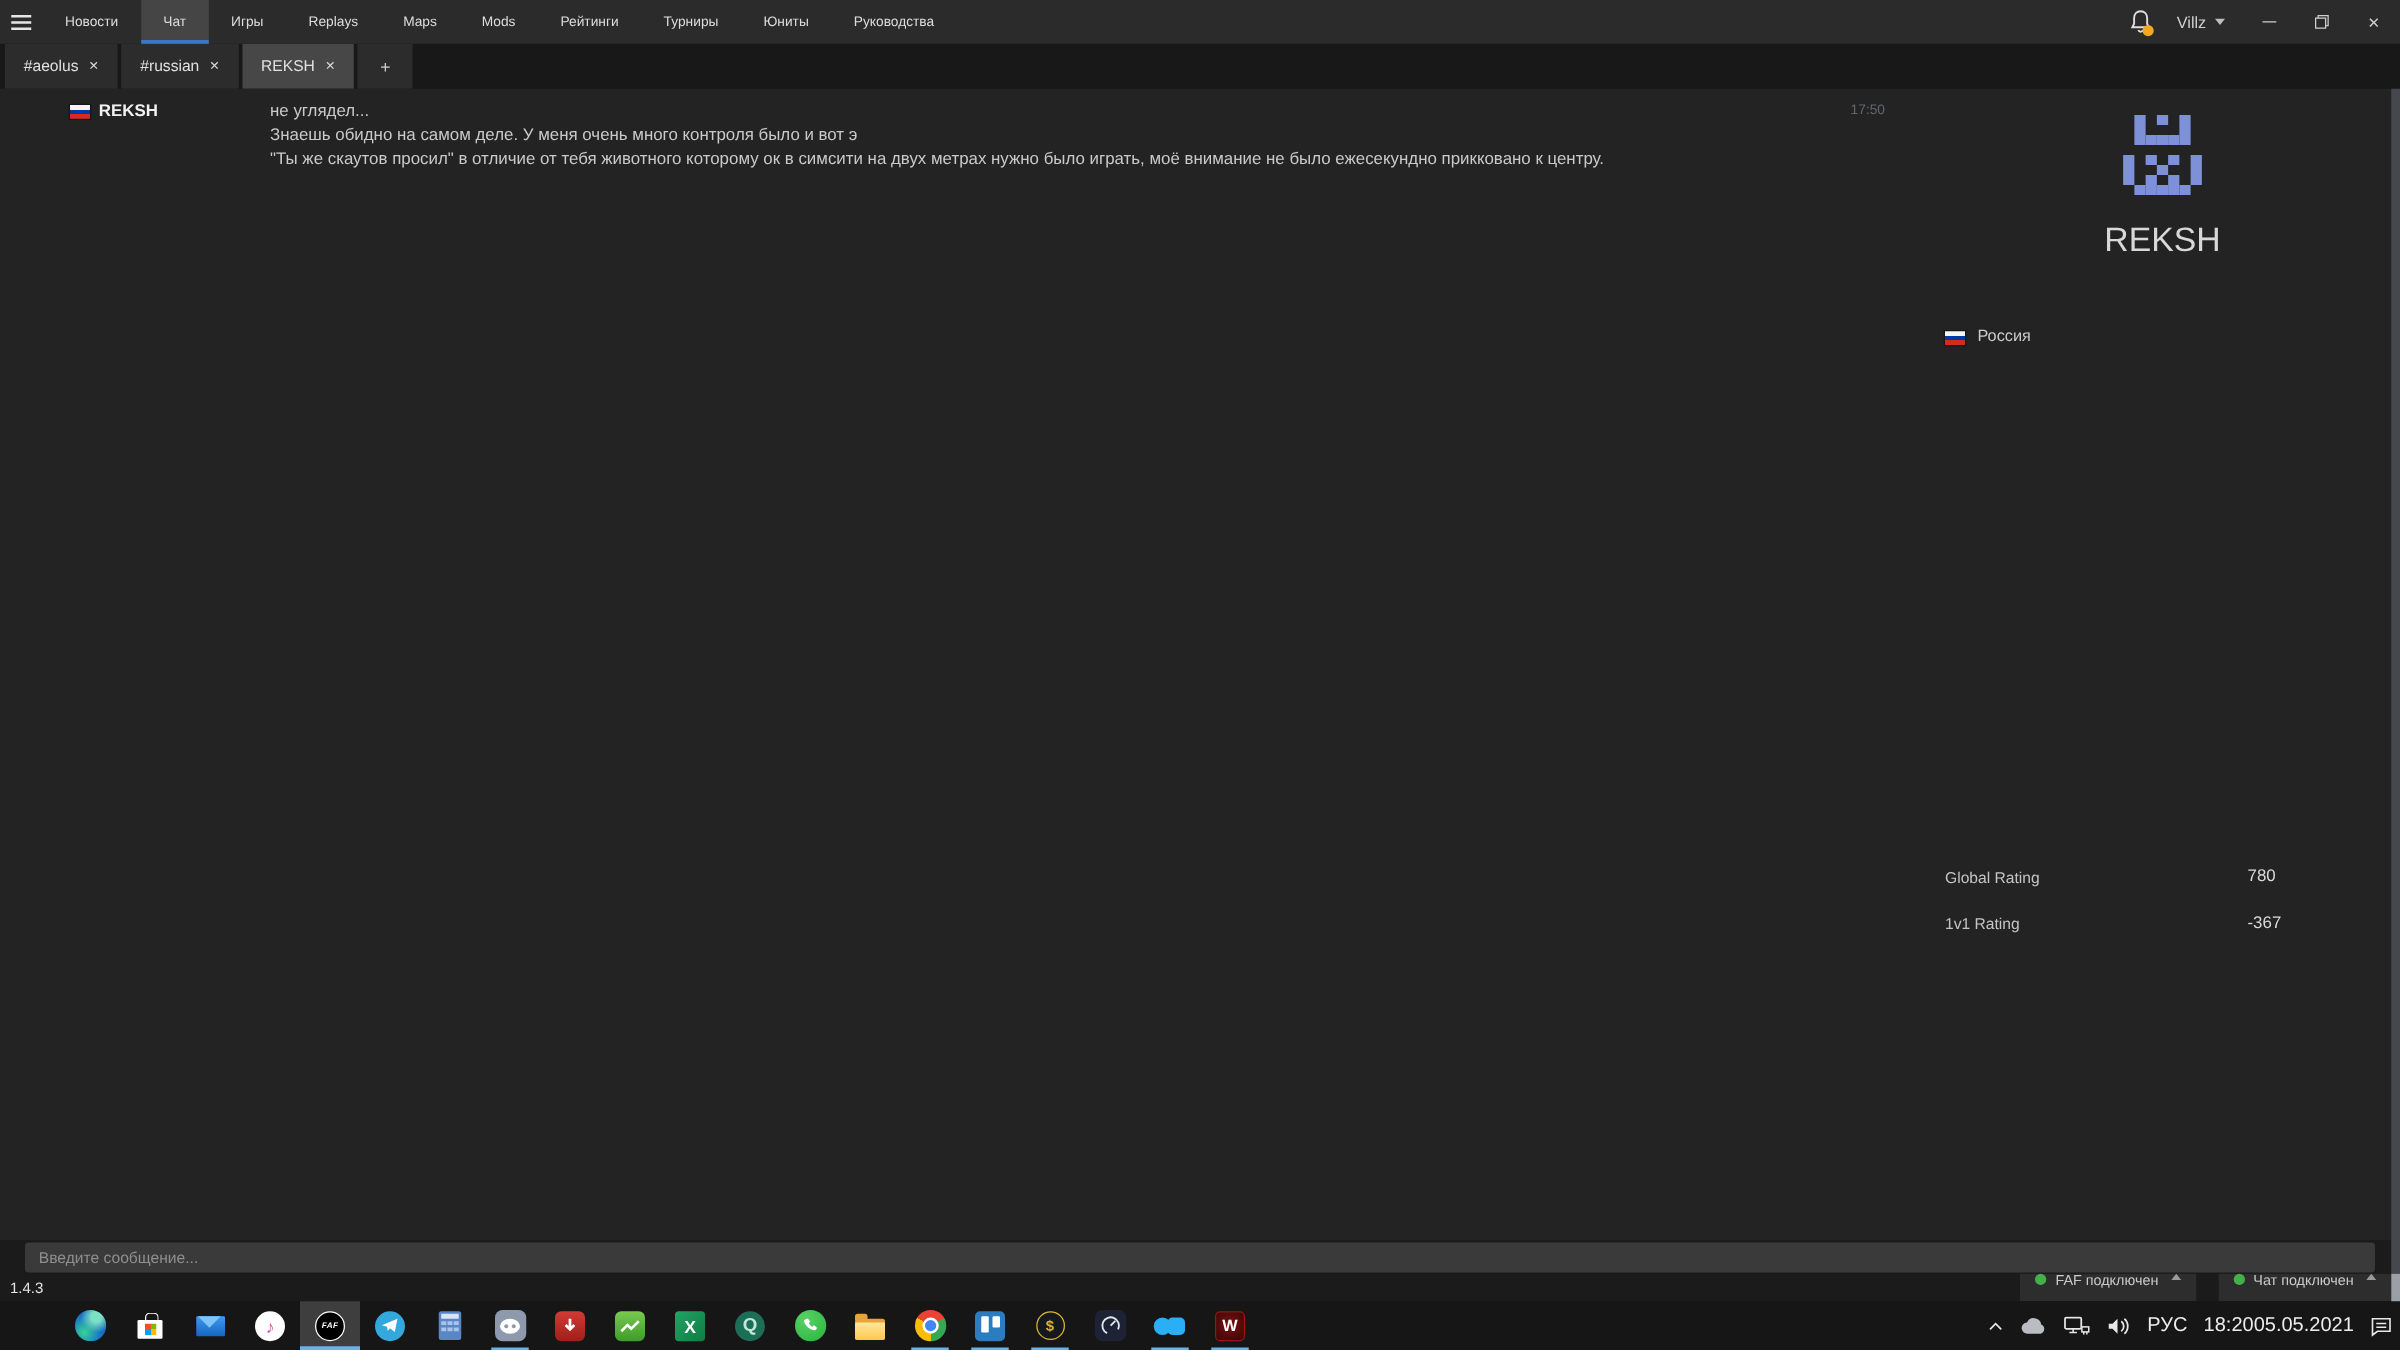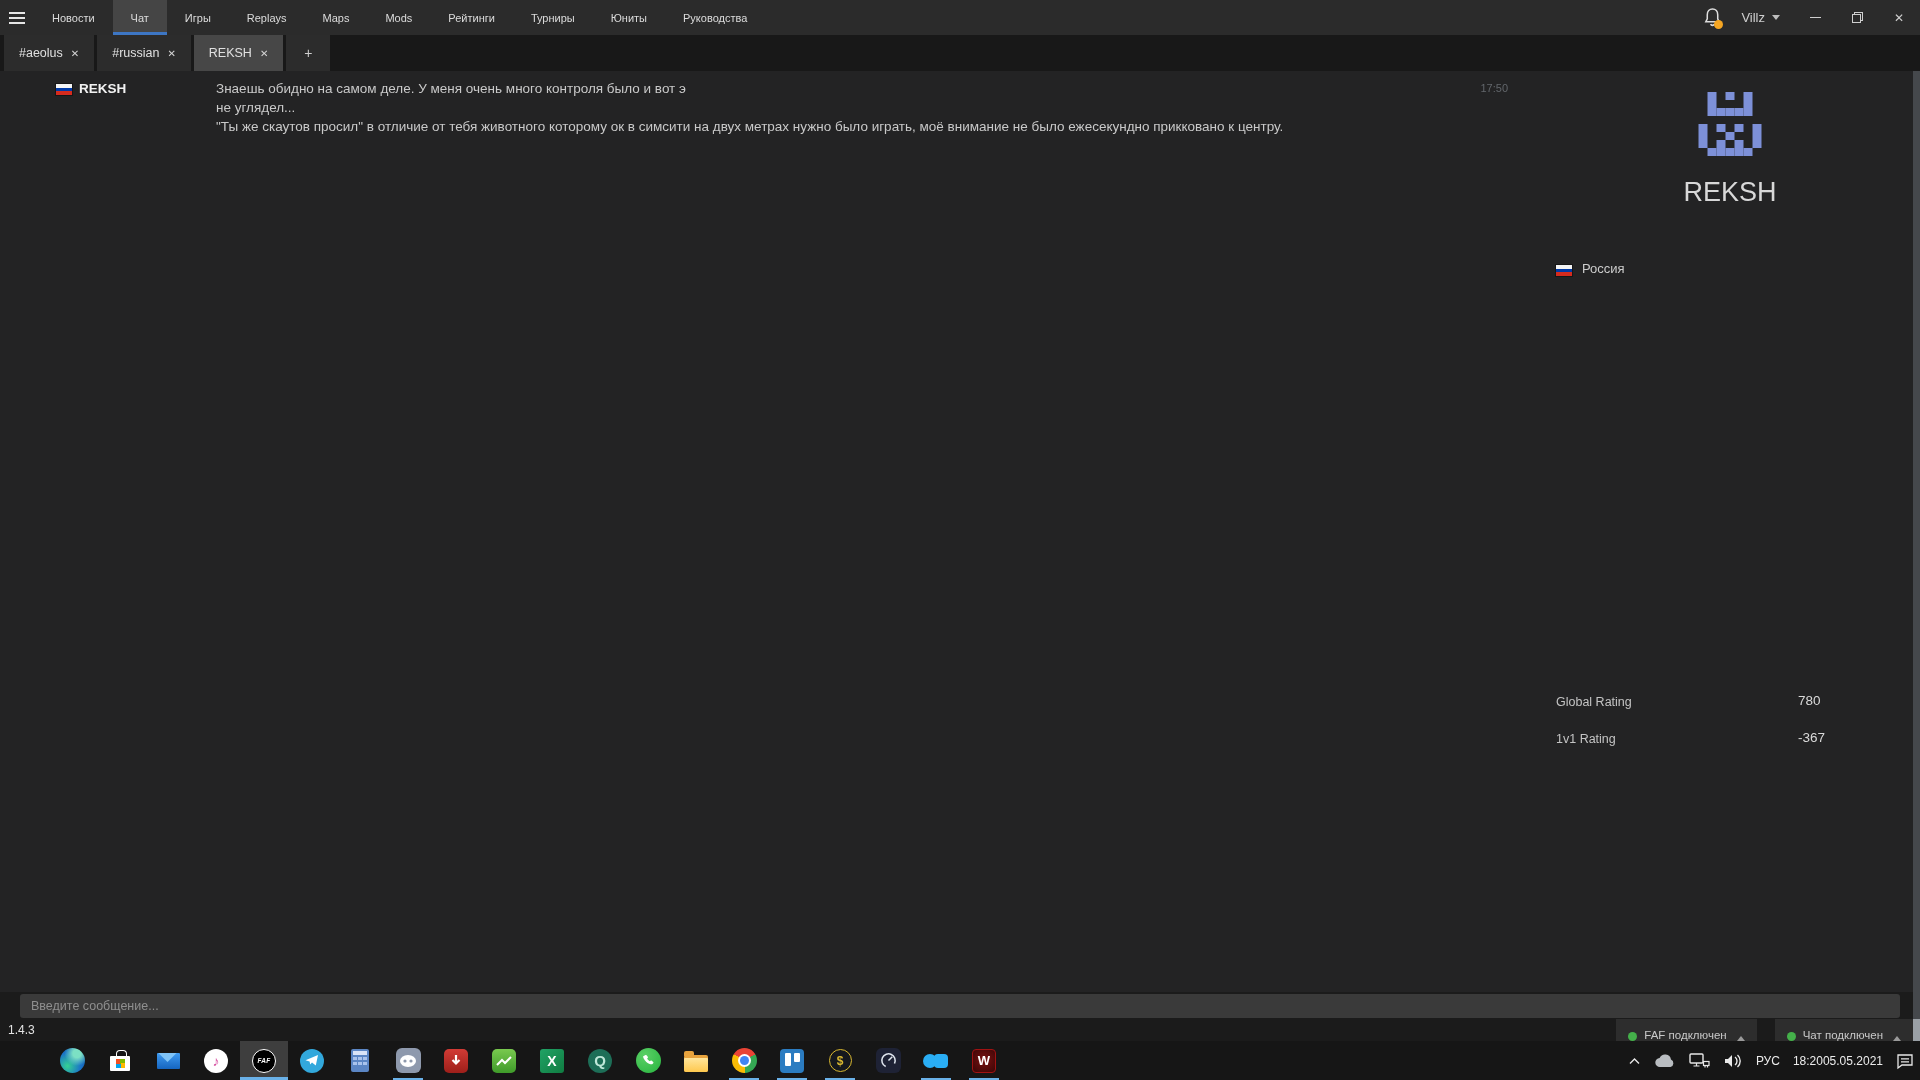--- a/index.html
+++ b/index.html
@@ -56,21 +56,21 @@
   
   .composer-row{height:27px;background:#1b1b1b;display:flex;align-items:center;padding:0 20px}
   .composer-row input{flex:1;height:24px;background:#3a3a3a;border:none;outline:none;border-radius:3px;
     color:#dddddd;font-size:12.5px;padding:0 11px;font-family:inherit}
   .composer-row input::placeholder{color:#8f8f8f}
 
   
   .footer{height:22px;background:#1b1b1b;position:relative;font-size:12px}
   .version{position:absolute;left:8px;line-height:22px;color:#e4e4e4}
   .statuses{position:absolute;right:7px;top:0;height:22px;display:flex;gap:18px}
-  .status{background:#2d2d2d;padding:0 12px;display:flex;align-items:flex-end;gap:7px;font-size:11.5px;color:#c9c9c9;cursor:pointer}
+  .status{background:#2d2d2d;padding:0 12px;display:flex;align-items:flex-start;gap:7px;font-size:11.5px;color:#c9c9c9;cursor:pointer}
   .status .gdot{width:9px;height:9px;border-radius:50%;background:#44b04a}
   .caret-up{width:0;height:0;border-left:4px solid transparent;border-right:4px solid transparent;border-bottom:5px solid #9a9a9a;margin-left:3px}
 
   
   .taskbar{height:39px;background:#161616;position:relative;display:flex}
   .slot{width:48px;height:39px;display:flex;align-items:center;justify-content:center;position:relative;cursor:pointer}
   .slot.running::after{content:'';position:absolute;left:9px;right:9px;bottom:0;height:2px;background:#6ab1e8}
   .slot.active{background:#3e3e3e}
   .slot.active::after{left:0;right:0;height:3px}
   .ti{display:flex;align-items:center;justify-content:center}
@@ -111,21 +111,21 @@
   .ic-trello::after{content:'';position:absolute;right:4.5px;top:4.5px;width:6px;height:9px;background:#fff;border-radius:1px}
   .ic-dollar{width:23px;height:23px;border-radius:50%;background:#15181d;border:1.6px solid #d9b830;
     color:#d9b830;font-weight:700;font-size:12px;display:flex;align-items:center;justify-content:center}
   .ic-gauge{width:25px;height:25px;border-radius:6px;background:#1e2235;display:flex;align-items:center;justify-content:center}
   .ic-oo{width:26px;height:16px;position:relative}
   .ic-oo::before{content:'';position:absolute;left:0;top:1px;width:14px;height:14px;border-radius:50%;background:#2aaef5}
   .ic-oo::after{content:'';position:absolute;right:1px;top:1px;width:14px;height:14px;border-radius:4px;background:#2aaef5}
   .ic-w{width:24px;height:24px;border-radius:4px;background:radial-gradient(circle at 50% 45%,#7a1111,#3a0606);
     border:1px solid #a11212;color:#fff;font-weight:700;font-size:13px;display:flex;align-items:center;justify-content:center}
 
-  .tray{position:absolute;right:6px;top:0;height:39px;display:flex;align-items:center;gap:13px;color:#ececec;font-size:12px}
+  .tray{position:absolute;right:6px;top:0;height:39px;display:flex;align-items:center;gap:13px;color:#ececec;font-size:16px}
   .tray .titem{display:flex;align-items:center;justify-content:center}
   .clock{text-align:center;line-height:14px}
 </style>
 </head>
 <body>
 
 <div class="app">
 
   <div class="topnav">
     <div class="burger">
@@ -210,22 +210,22 @@
   </div>
 
   <div class="content">
     <div class="chat-col">
       <div class="msg-row">
         <div class="msg-sender">
           <span class="flag"></span>
           <span class="name">REKSH</span>
         </div>
         <div class="msg-lines">
+          <div>не углядел...</div>
           <div>Знаешь обидно на самом деле. У меня очень много контроля было и вот э</div>
-          <div>не углядел...</div>
           <div>"Ты же скаутов просил" в отличие от тебя животного которому ок в симсити на двух метрах нужно было играть, моё внимание не было ежесекундно прикковано к центру.</div>
         </div>
         <div class="msg-time">17:50</div>
       </div>
     </div>
 
     <div class="sidebar">
       <div class="avatar">
           <div></div>
           <div style="background: rgb(125, 144, 216);"></div>

